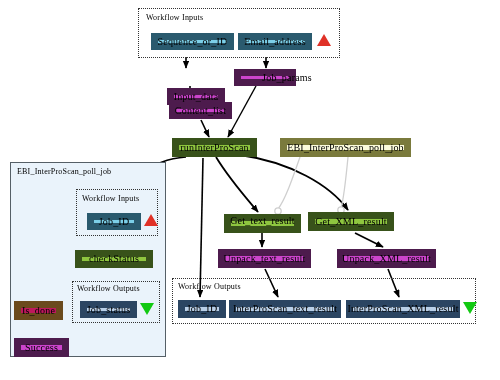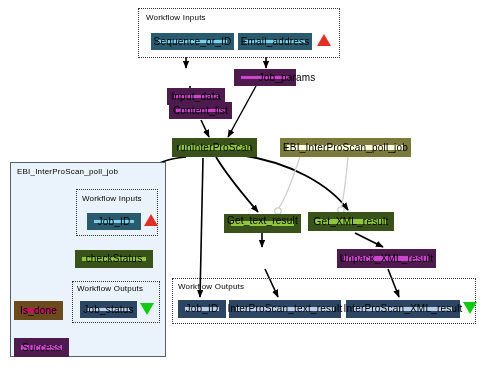--- a/index.html
+++ b/index.html
@@ -5,21 +5,21 @@
   html, body {
     margin: 0;
     padding: 0;
     background: #ffffff;
   }
   #canvas {
     position: relative;
     width: 500px;
     height: 380px;
     background: #ffffff;
-    font-family: Liberation Sans, sans-serif;
+    font-family: Liberation Serif, serif;
     overflow: hidden;
     border-radius: 8px;
   }
   svg.edges {
     position: absolute;
     left: 0;
     top: 0;
     width: 500px;
     height: 380px;
     pointer-events: none;
@@ -180,20 +180,23 @@
     <span>EBI_InterProScan_poll_job</span>
   </div>
 
   <div class="node node-proc" style="left:224px; top:214px; width:77px; height:19px;align-items:flex-end;">
     <span>Get_text_result</span>
   </div>
   <div class="node node-proc" style="left:308px; top:212px; width:86px; height:19px;">
     <span>Get_XML_result</span>
   </div>
 
+  <div class="node node-magenta" style="left:218px; top:249px; width:93px; height:19px;">
+    <span>Unpack_text_result</span>
+  </div>
   <div class="node node-magenta" style="left:337px; top:249px; width:99px; height:19px;">
     <span>Unpack_XML_result</span>
   </div>
 
   <div class="subworkflow-box" style="left:10px; top:162px; width:156px; height:195px;"></div>
   <div class="group-label" style="left:17px; top:167px;">EBI_InterProScan_poll_job</div>
 
   <div class="group-box" style="left:76px; top:189px; width:82px; height:47px;"></div>
   <div class="group-label" style="left:82px; top:194px;">Workflow Inputs</div>
   <div class="node node-input" style="left:87px; top:213px; width:54px; height:17px;">

